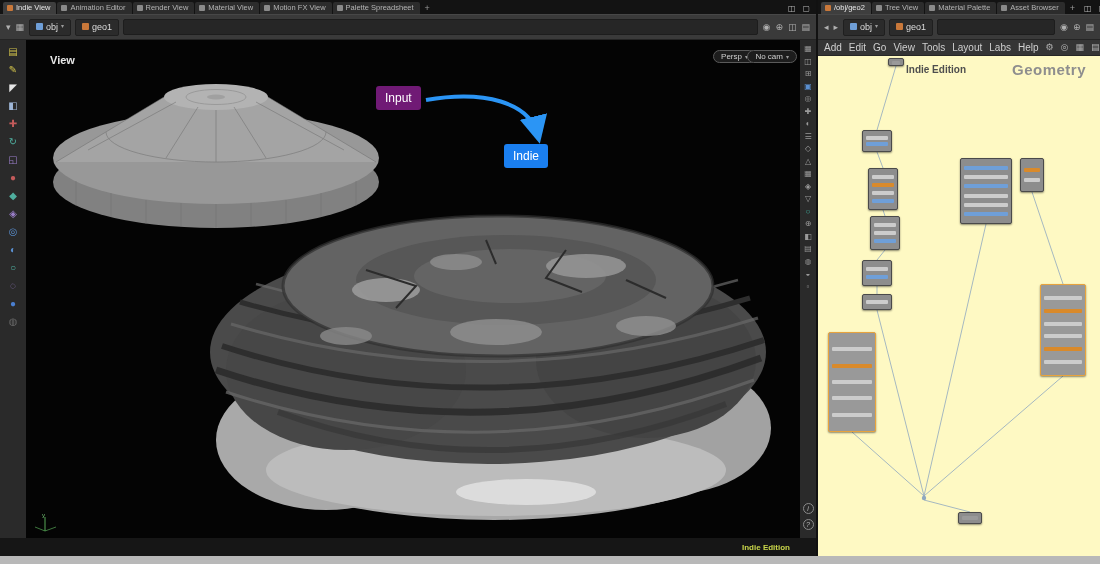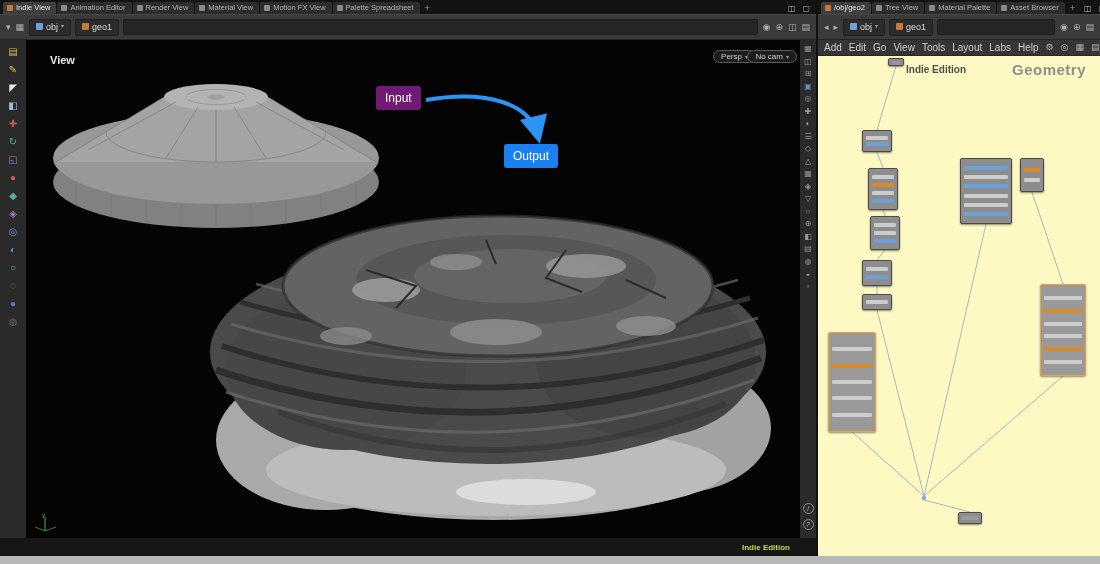--- a/index.html
+++ b/index.html
@@ -220,21 +220,21 @@
         <svg id="arrow-svg" width="774" height="498">
           <defs>
             <marker id="ah" markerWidth="7" markerHeight="7" refX="5" refY="3.5" orient="auto">
               <path id="arrow-head" d="M0,0 L7,3.5 L0,7 Z" fill="#2b95f5"></path>
             </marker>
           </defs>
           <path id="arrow-path" d="M400,60 C458,50 504,62 512,96" stroke="#2b95f5" stroke-width="4" fill="none" marker-end="url(#ah)"></path>
         </svg>
 
         <div class="callout" id="input-callout" style="background: #701a75;">Input</div>
-        <div class="callout" id="output-callout" style="background: rgb(26, 127, 240);">Output</div>
+        <div class="callout" id="output-callout" style="background: rgb(26, 127, 240);">Indie</div>
 
         <svg id="axis-gizmo" width="26" height="24">
           <line x1="13" y1="19" x2="13" y2="5" stroke="#57a857" stroke-width="1"></line>
           <line x1="13" y1="19" x2="24" y2="15" stroke="#57a857" stroke-width="1" opacity="0.7"></line>
           <line x1="13" y1="19" x2="3" y2="15" stroke="#57a857" stroke-width="1" opacity="0.7"></line>
           <text x="10" y="5" font-size="6" fill="#79c879">y</text>
         </svg>
       </div>
 
       <div id="stowbar">

